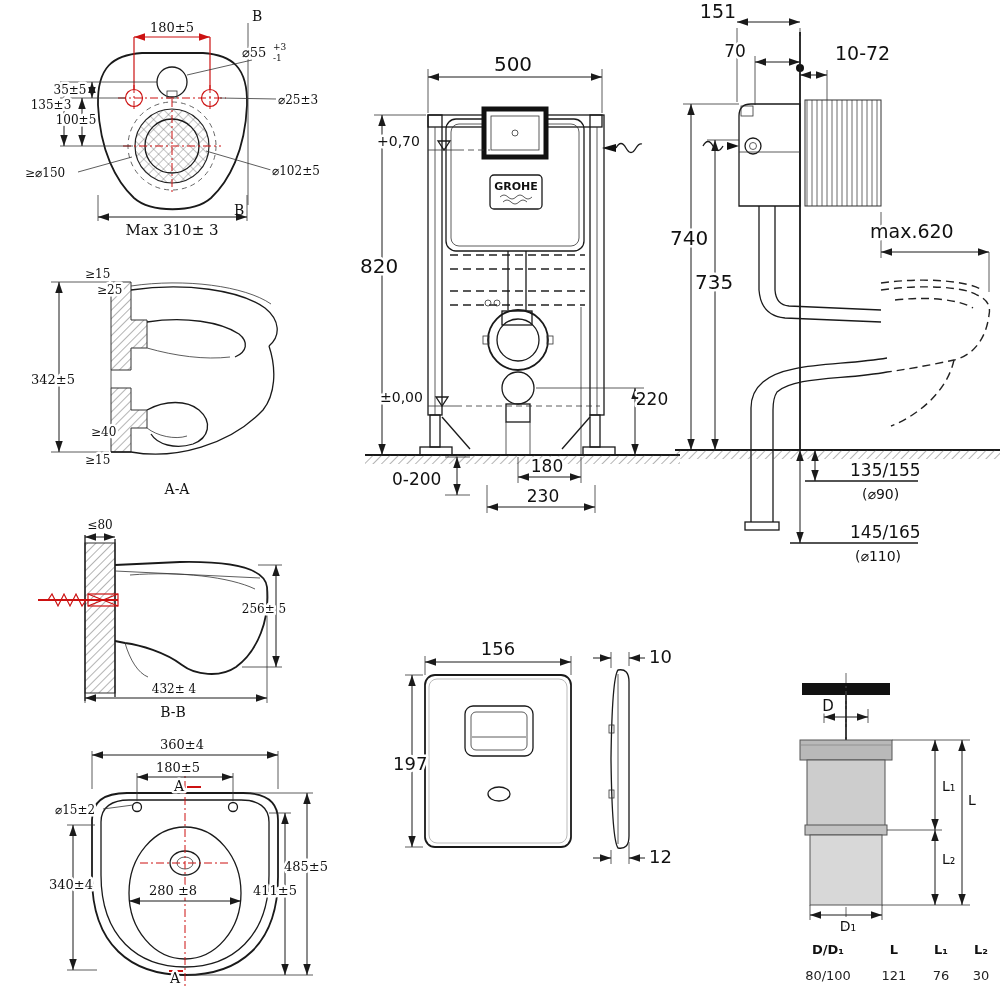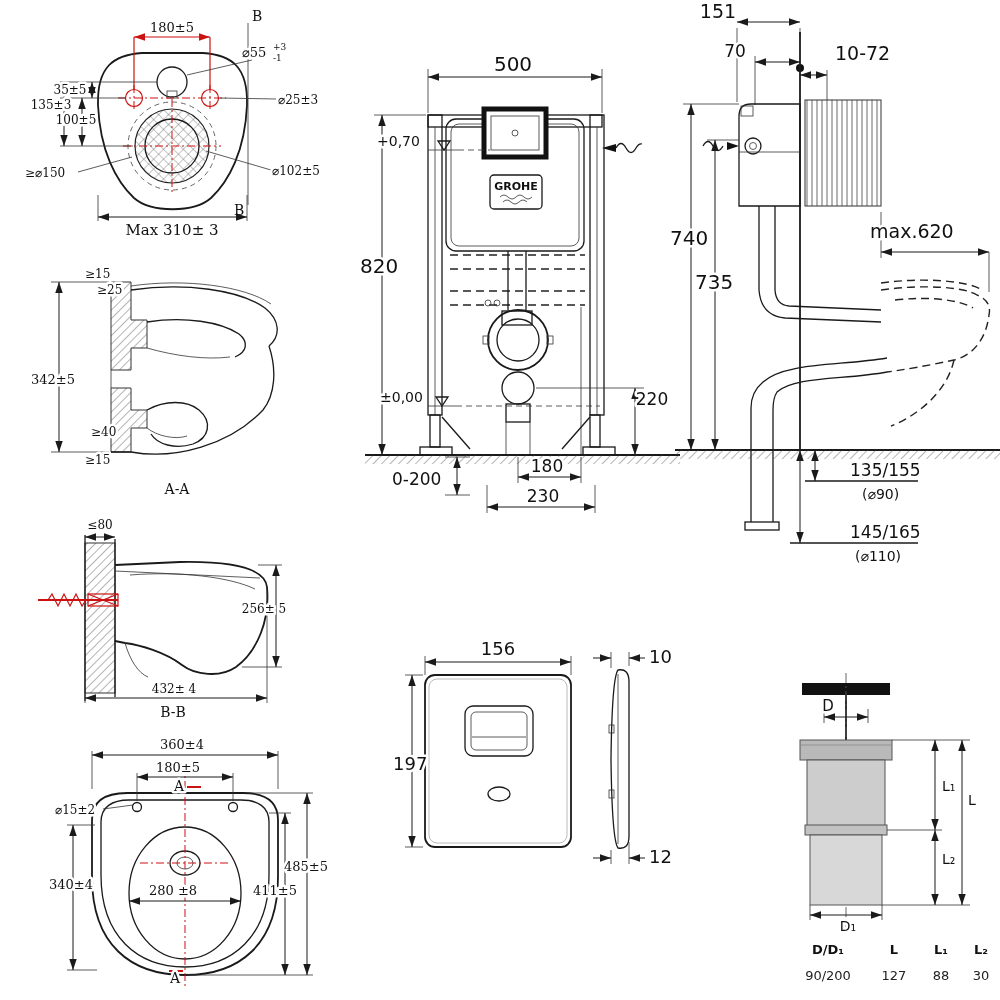--- a/index.html
+++ b/index.html
@@ -501,20 +501,20 @@
 </svg>
 
 <div class="spec-table" style="left:788px;top:942px;width:215px">
   <div class="tr th">
     <span>D/D₁</span>
     <span>L</span>
     <span>L₁</span>
     <span>L₂</span>
   </div>
   <div class="tr">
-    <span>90/200</span>
-    <span>127</span>
-    <span>88</span>
+    <span>80/100</span>
+    <span>121</span>
+    <span>76</span>
     <span>30</span>
   </div>
 </div>
 
 </div>
 
 </body></html>

